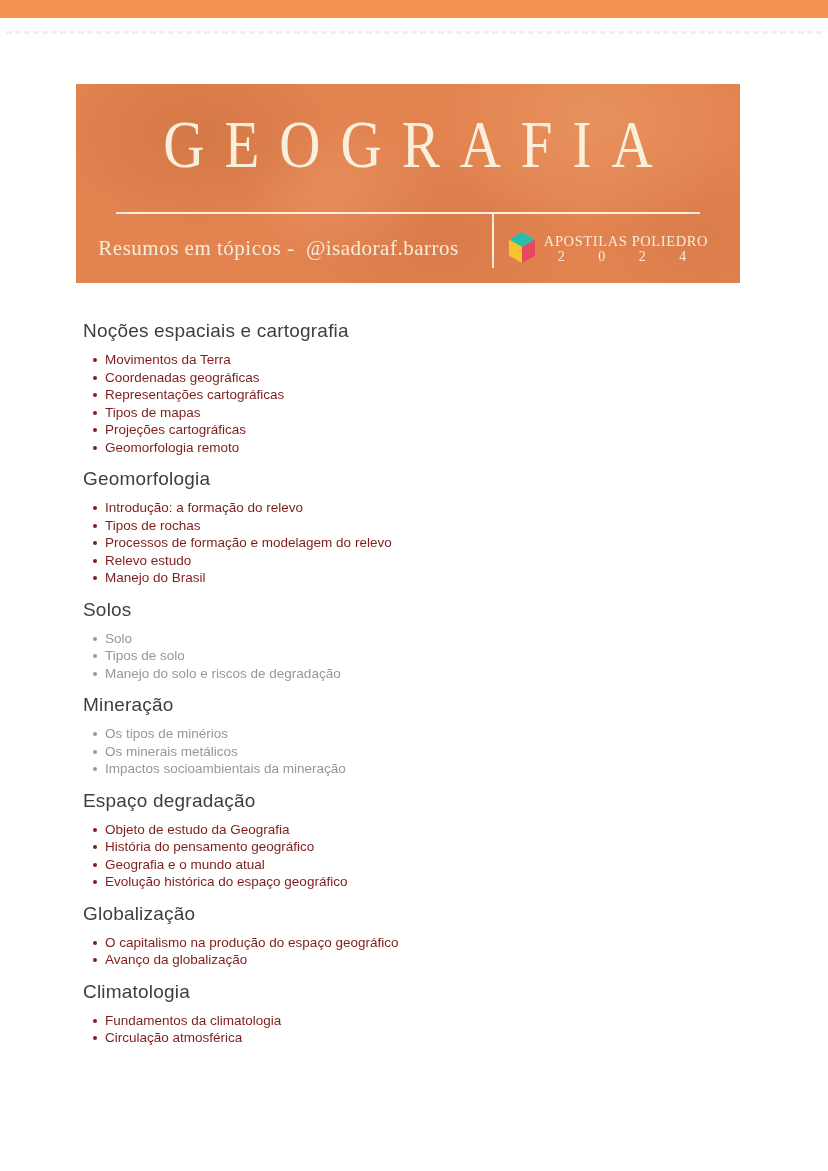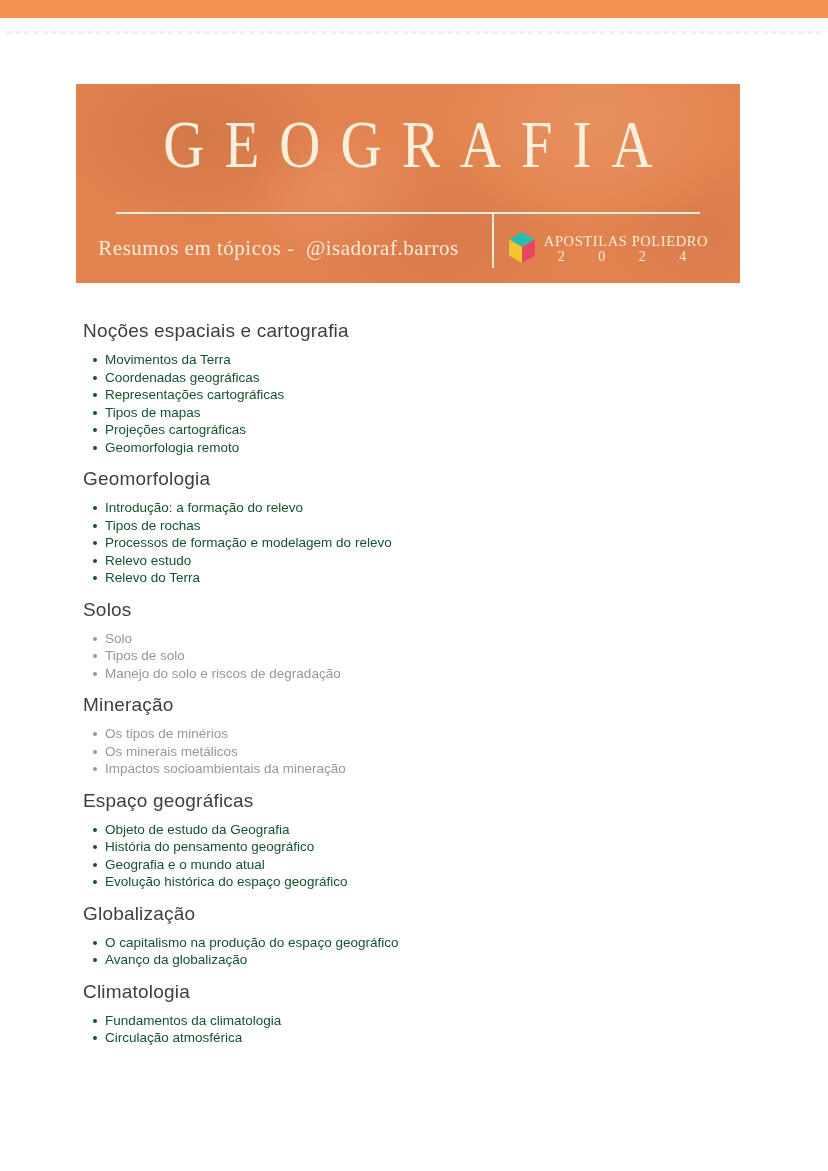--- a/index.html
+++ b/index.html
@@ -126,21 +126,21 @@
     margin-bottom: 9px;
   }
   .section ul {
     list-style: none;
     padding-left: 10px;
     margin: 0;
   }
   .section li {
     font-size: 13.5px;
     line-height: 17.5px;
-    color: #14532d;
+    color: #7f1d1d;
     padding-left: 12px;
     position: relative;
   }
   .section li::before {
     content: "";
     position: absolute;
     left: 0; top: 7px;
     width: 4px; height: 4px;
     border-radius: 50%;
     background: currentColor;
@@ -187,41 +187,41 @@
         <li>Geomorfologia remoto</li>
       </ul>
     </section>
     <section class="section">
       <h2>Geomorfologia</h2>
       <ul>
         <li>Introdução: a formação do relevo</li>
         <li>Tipos de rochas</li>
         <li>Processos de formação e modelagem do relevo</li>
         <li>Relevo estudo</li>
-        <li>Relevo do Terra</li>
+        <li>Manejo do Brasil</li>
       </ul>
     </section>
     <section class="section muted">
       <h2>Solos</h2>
       <ul>
         <li>Solo</li>
         <li>Tipos de solo</li>
         <li>Manejo do solo e riscos de degradação</li>
       </ul>
     </section>
     <section class="section muted">
       <h2>Mineração</h2>
       <ul>
         <li>Os tipos de minérios</li>
         <li>Os minerais metálicos</li>
         <li>Impactos socioambientais da mineração</li>
       </ul>
     </section>
     <section class="section">
-      <h2>Espaço geográficas</h2>
+      <h2>Espaço degradação</h2>
       <ul>
         <li>Objeto de estudo da Geografia</li>
         <li>História do pensamento geográfico</li>
         <li>Geografia e o mundo atual</li>
         <li>Evolução histórica do espaço geográfico</li>
       </ul>
     </section>
     <section class="section">
       <h2>Globalização</h2>
       <ul>

